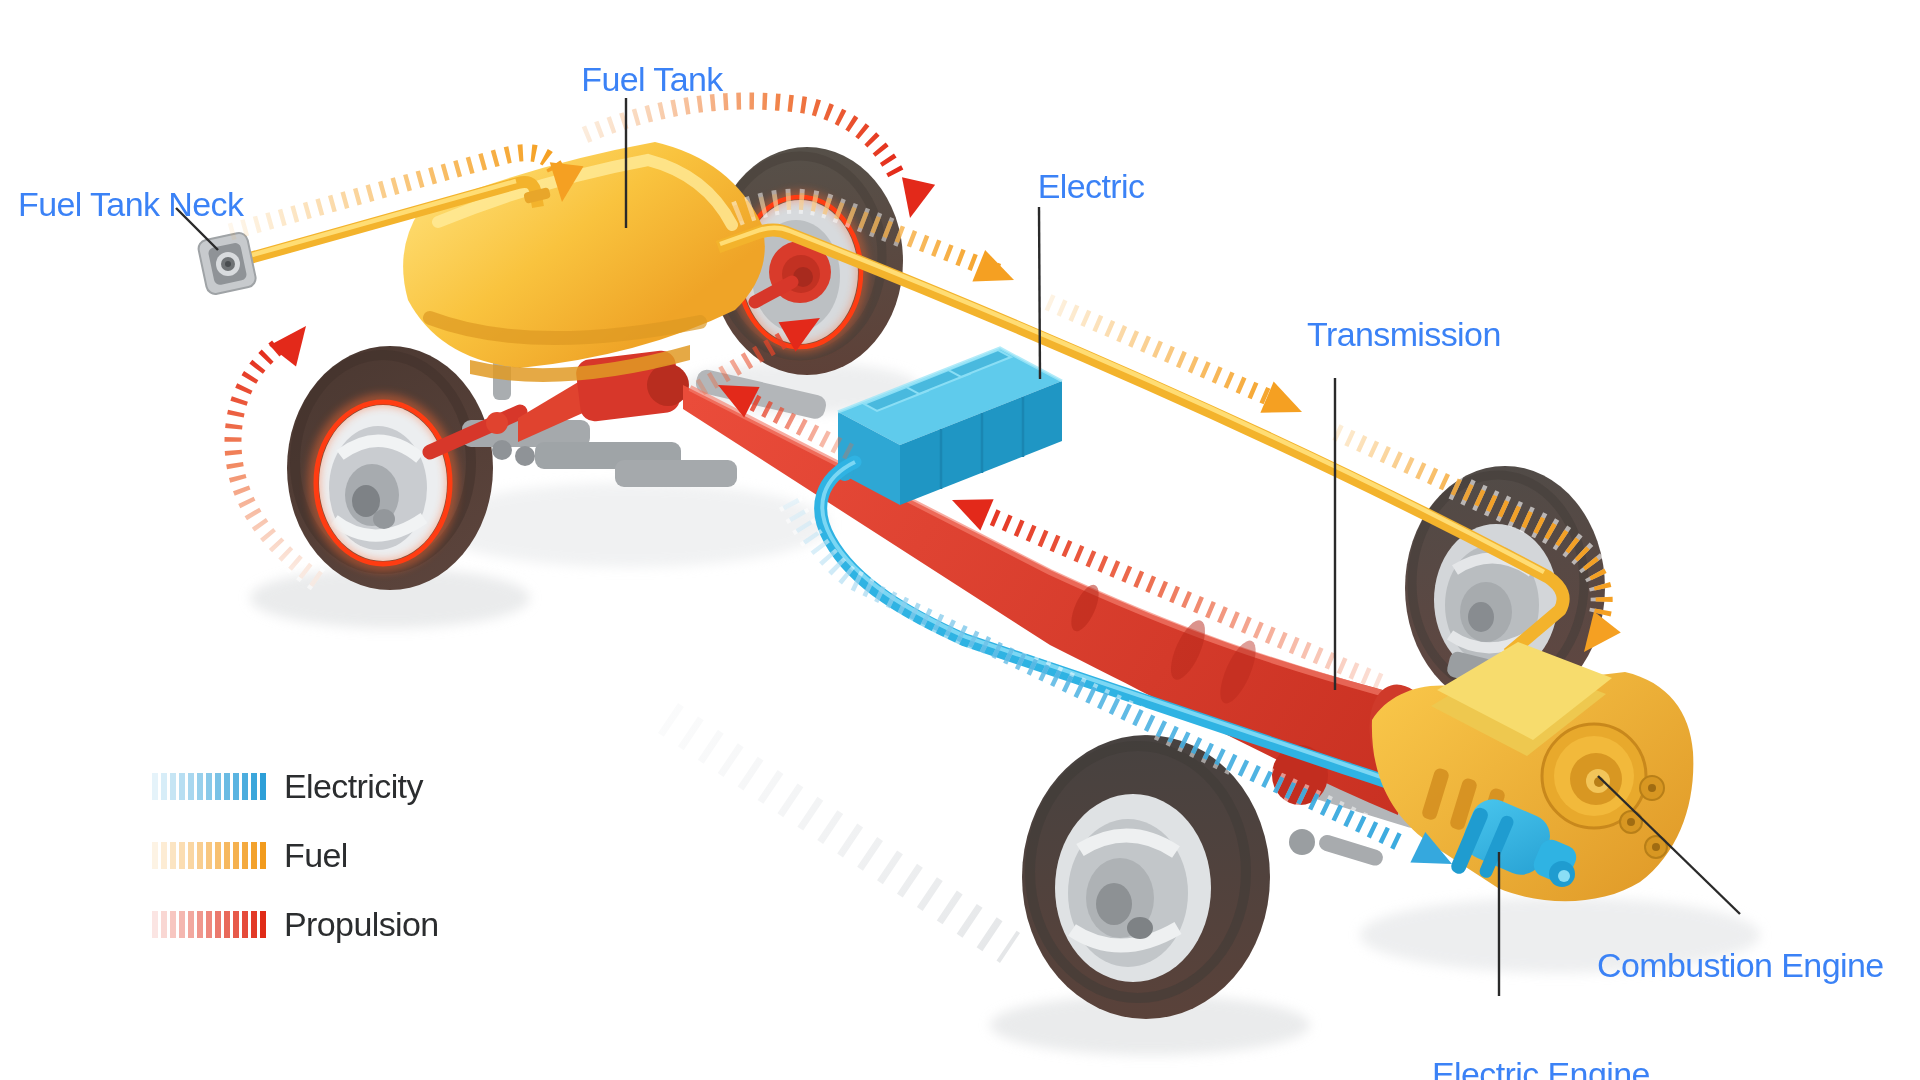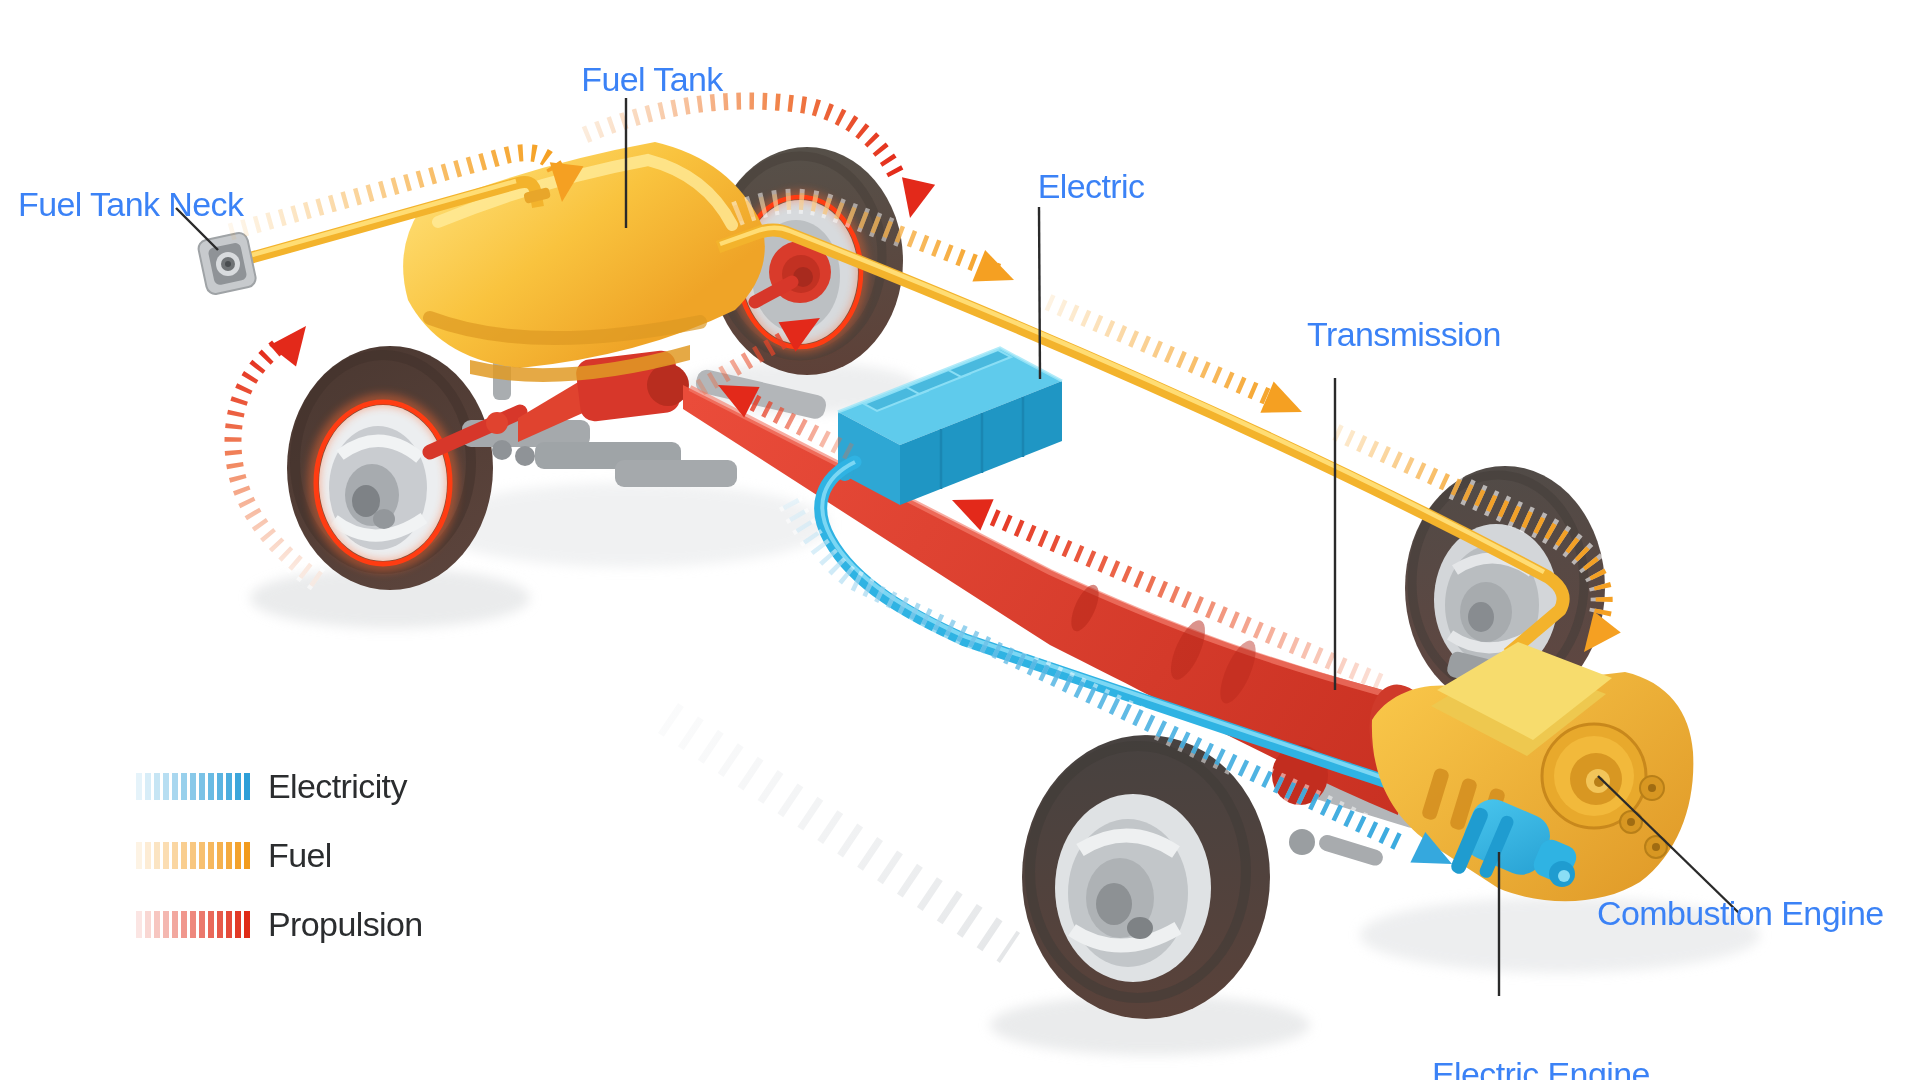--- a/index.html
+++ b/index.html
@@ -5,23 +5,23 @@
   html,body{margin:0;padding:0;background:#fff;}
   #stage{position:relative;width:1920px;height:1080px;background:#ffffff;overflow:hidden;
          font-family:"Liberation Sans",sans-serif;}
   #art{position:absolute;left:0;top:0;width:1920px;height:1080px;}
   .lbl{position:absolute;font:400 34px/1.05 "Liberation Sans",sans-serif;color:#3b82f6;
        letter-spacing:-0.6px;white-space:nowrap;}
   #lbl-fuel-tank{left:652px;top:62px;transform:translateX(-50%);}
   #lbl-fuel-tank-neck{left:18px;top:187px;}
   #lbl-battery{left:1091px;top:169px;transform:translateX(-50%);}
   #lbl-transmission{left:1307px;top:317px;}
-  #lbl-combustion-engine{left:1597px;top:896px;}
+  #lbl-combustion-engine{left:1597px;top:948px;}
   #lbl-electric-engine{left:1432px;top:1057px;}
-  .legend-row{position:absolute;left:136px;display:flex;align-items:center;gap:15px;}
+  .legend-row{position:absolute;left:152px;display:flex;align-items:center;gap:15px;}
   #legend-electricity{top:769px;}
   #legend-fuel{top:838px;}
   #legend-propulsion{top:907px;justify-content:center;}
   .swatch{display:flex;align-items:center;height:27px;}
   .legend-label{font:400 34px/1 "Liberation Sans",sans-serif;color:#2b2d2f;letter-spacing:-0.6px;}
 </style>
 </head>
 <body>
 
 <div id="stage">

